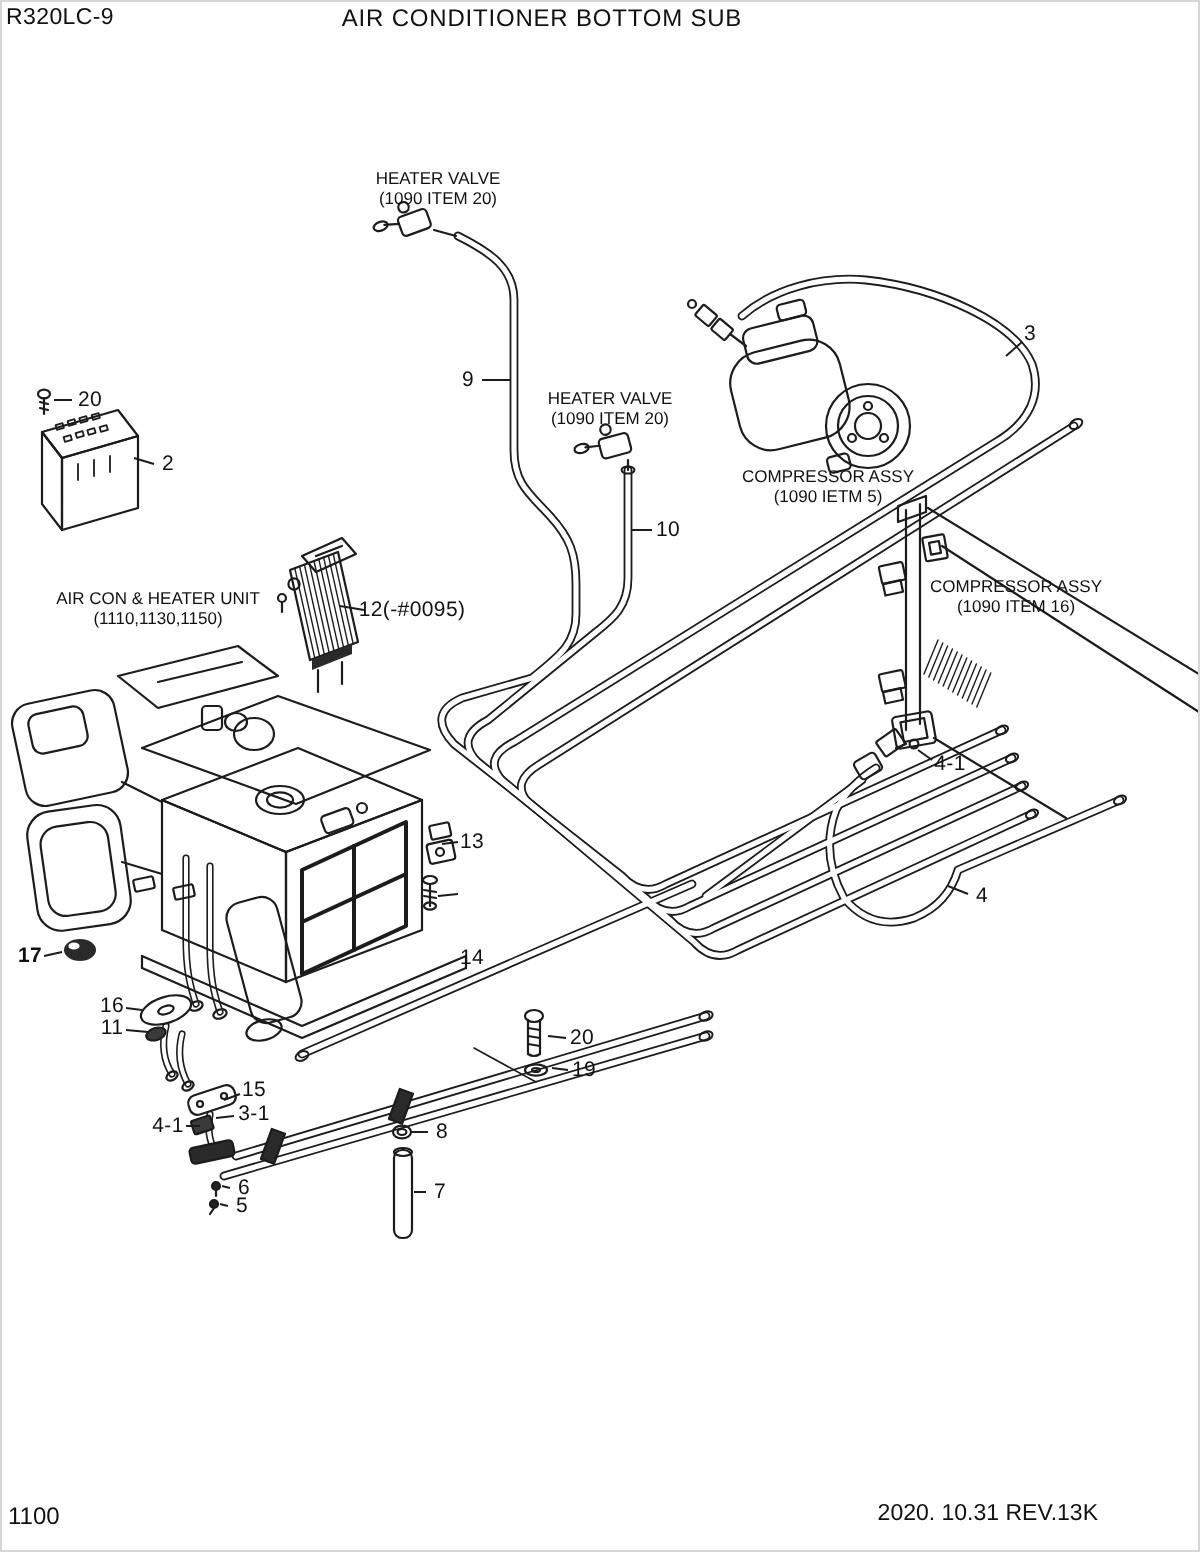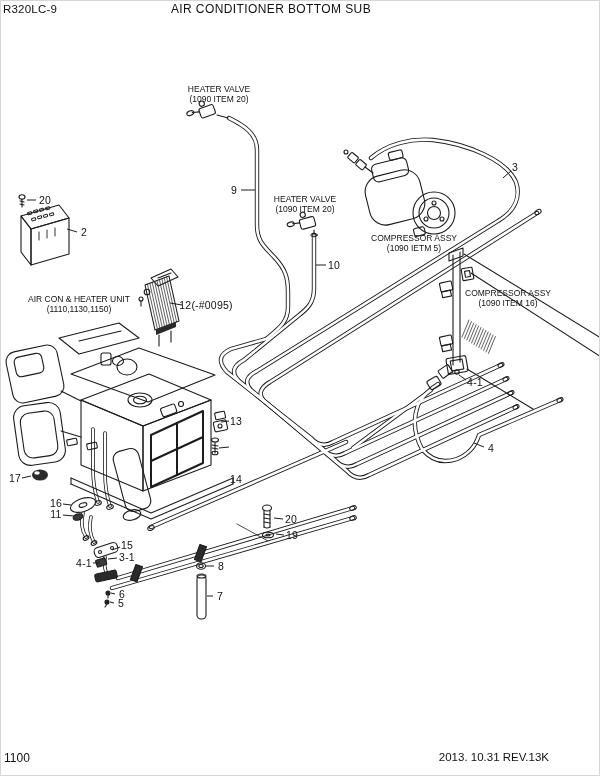--- a/index.html
+++ b/index.html
@@ -366,21 +366,21 @@
       <div class="callout" style="left: 44px; top: 199px;">20</div>
       <div class="callout" style="left: 83px; top: 231px;">2</div>
       <div class="callout" style="left: 233px; top: 189px;">9</div>
       <div class="callout" style="left: 333px; top: 264px;">10</div>
       <div class="callout" style="left: 514px; top: 166px;">3</div>
       <div class="callout" style="left: 205px; top: 304px;">12(-#0095)</div>
       <div class="callout" style="left: 235px; top: 420px;">13</div>
       <div class="callout" style="left: 235px; top: 446px; margin-top: 32px;">14</div>
       <div class="callout" style="left: 474px; top: 381px;">4-1</div>
       <div class="callout" style="left: 490px; top: 447px;">4</div>
-      <div class="callout" style="left: 14px; top: 477px;">17</div>
+      <div class="callout" style="left: 14px; top: 477px; font-weight: bold;">17</div>
       <div class="callout" style="left: 55px; top: 502px;">16</div>
       <div class="callout" style="left: 55px; top: 513px;">11</div>
       <div class="callout" style="left: 126px; top: 544px;">15</div>
       <div class="callout" style="left: 126px; top: 556px;">3-1</div>
       <div class="callout" style="left: 83px; top: 562px;">4-1</div>
       <div class="callout" style="left: 121px; top: 593px;">6</div>
       <div class="callout" style="left: 120px; top: 602px;">5</div>
       <div class="callout" style="left: 220px; top: 565px;">8</div>
       <div class="callout" style="left: 219px; top: 595px;">7</div>
       <div class="callout" style="left: 290px; top: 518px;">20</div>
@@ -403,14 +403,14 @@
       </div>
       <div class="complabel" style="left: 78px; top: 303px;">
         <div>AIR CON &amp; HEATER UNIT</div>
         <div>(1110,1130,1150)</div>
       </div>
     </div>
 
   <div class="hdr-model">R320LC-9</div>
   <div class="hdr-title">AIR CONDITIONER BOTTOM SUB</div>
   <div class="ftr-page">1100</div>
-  <div class="ftr-rev">2013. 10.31  REV.13K</div>
+  <div class="ftr-rev">2020. 10.31  REV.13K</div>
 </div>
 
 </body></html>

